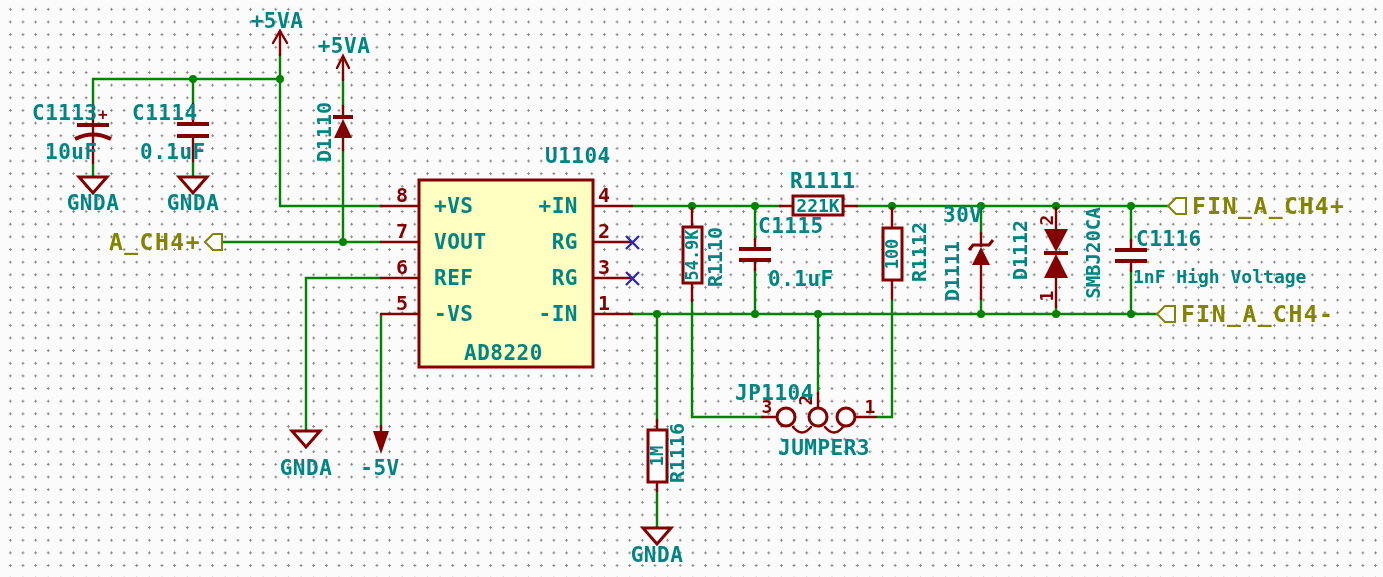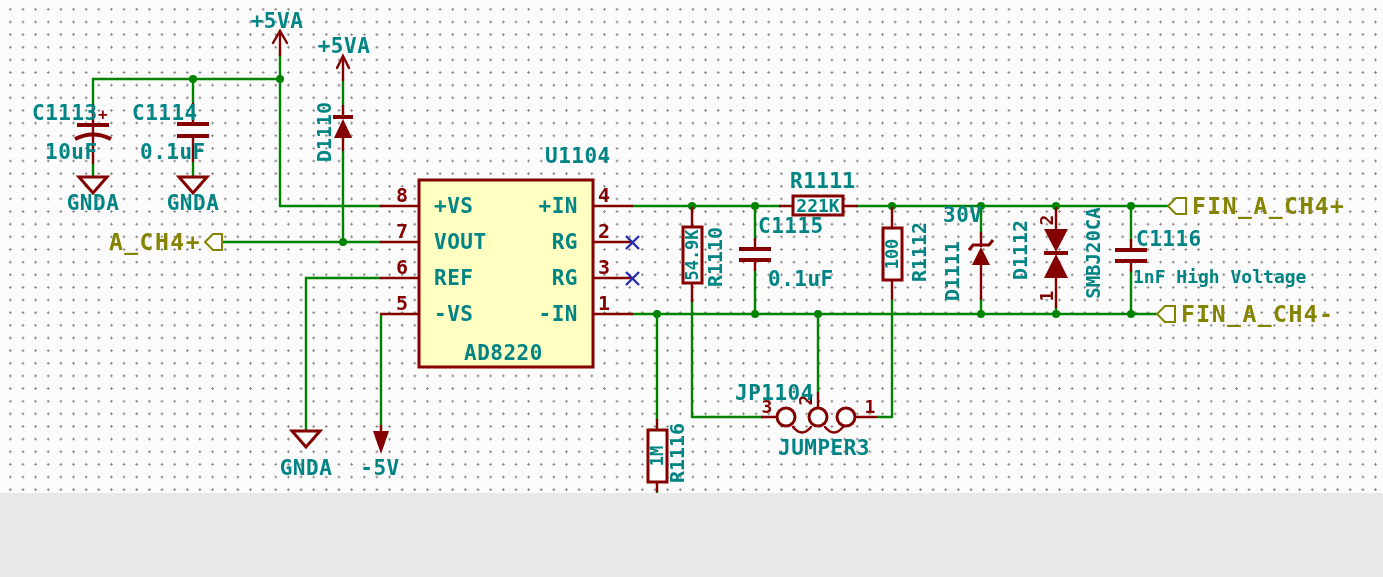--- a/index.html
+++ b/index.html
@@ -1,18 +1,18 @@
 <!DOCTYPE html>
 <html><head>
 <meta charset="utf-8">
 <style>
   html,body{margin:0;padding:0;background:#e8e8e8;}
   .canvas{
     position:relative;
-    width:1383px;height:493px;
+    width:1383px;height:577px;
     background-color:#FBFBFB;
     background-image:radial-gradient(circle,#8a8a8a 1.1px,transparent 1.2px);
     background-size:12.65px 12.65px;
     background-position:4px 3px;
     overflow:hidden;
   }
   svg{position:absolute;left:0;top:0;}
   .txt{font-family:"DejaVu Sans Mono",monospace;font-weight:bold;}
   .tc{fill:#008484;}
   .tr{fill:#840000;}

